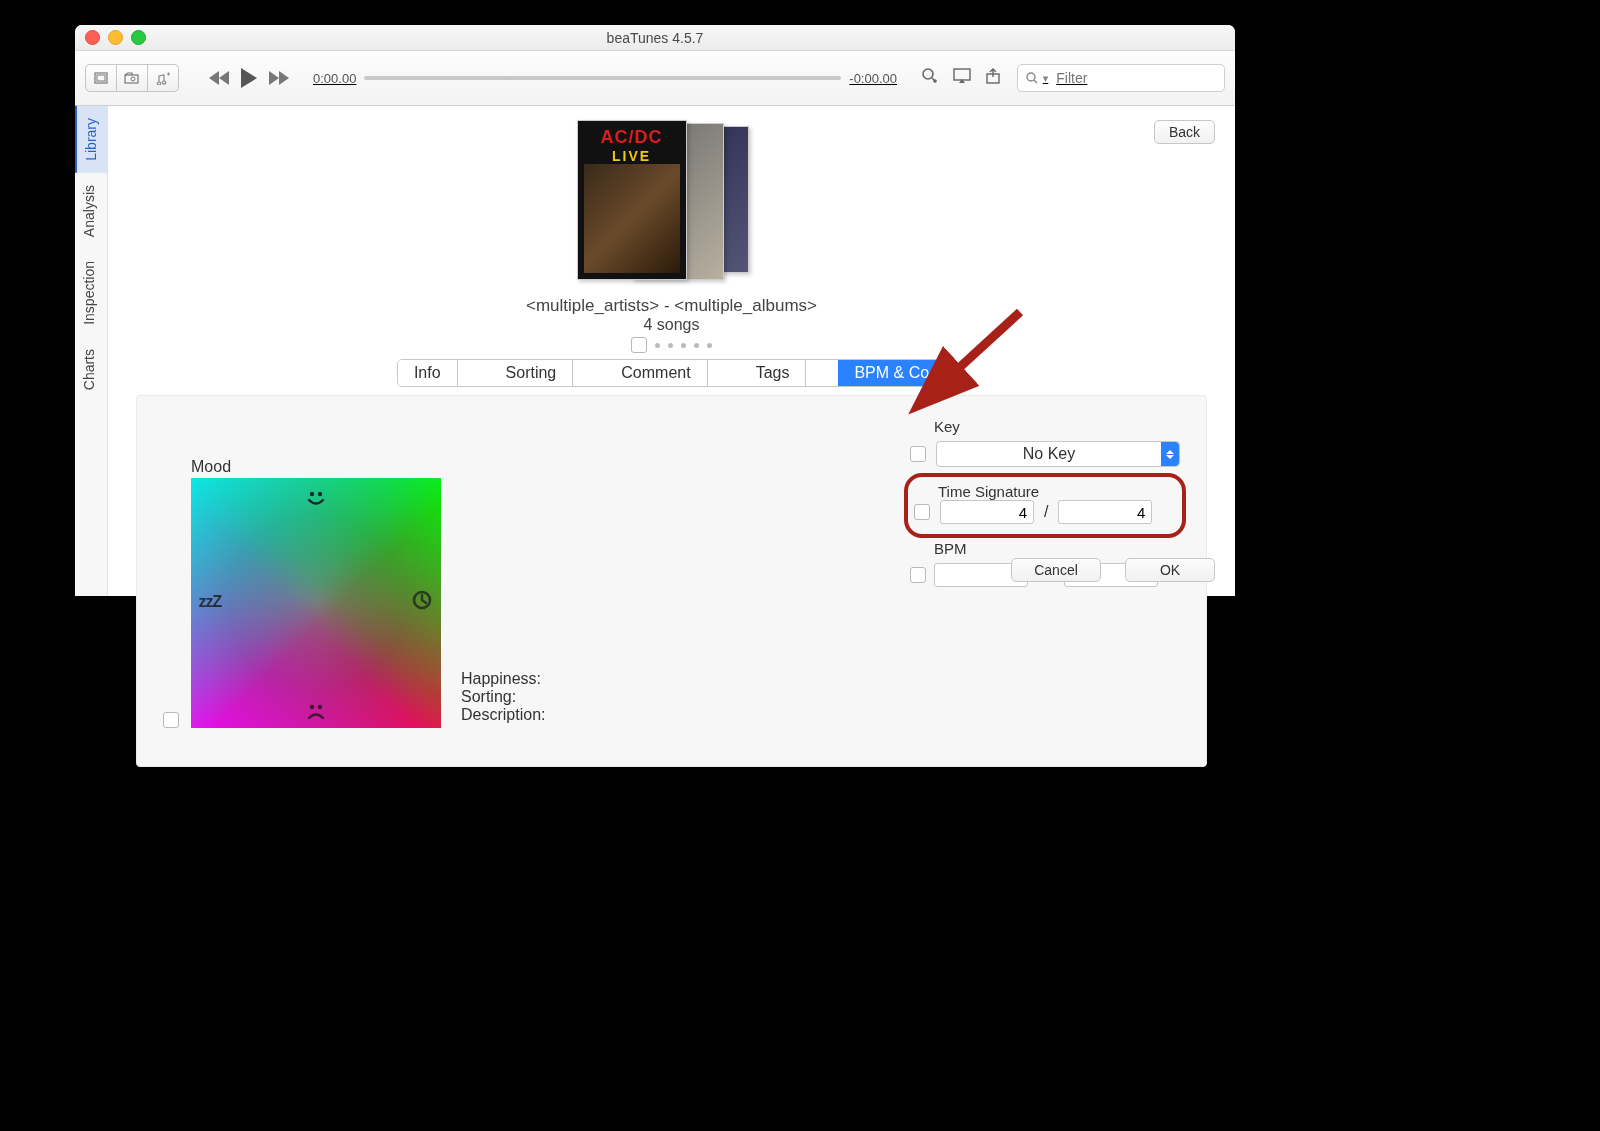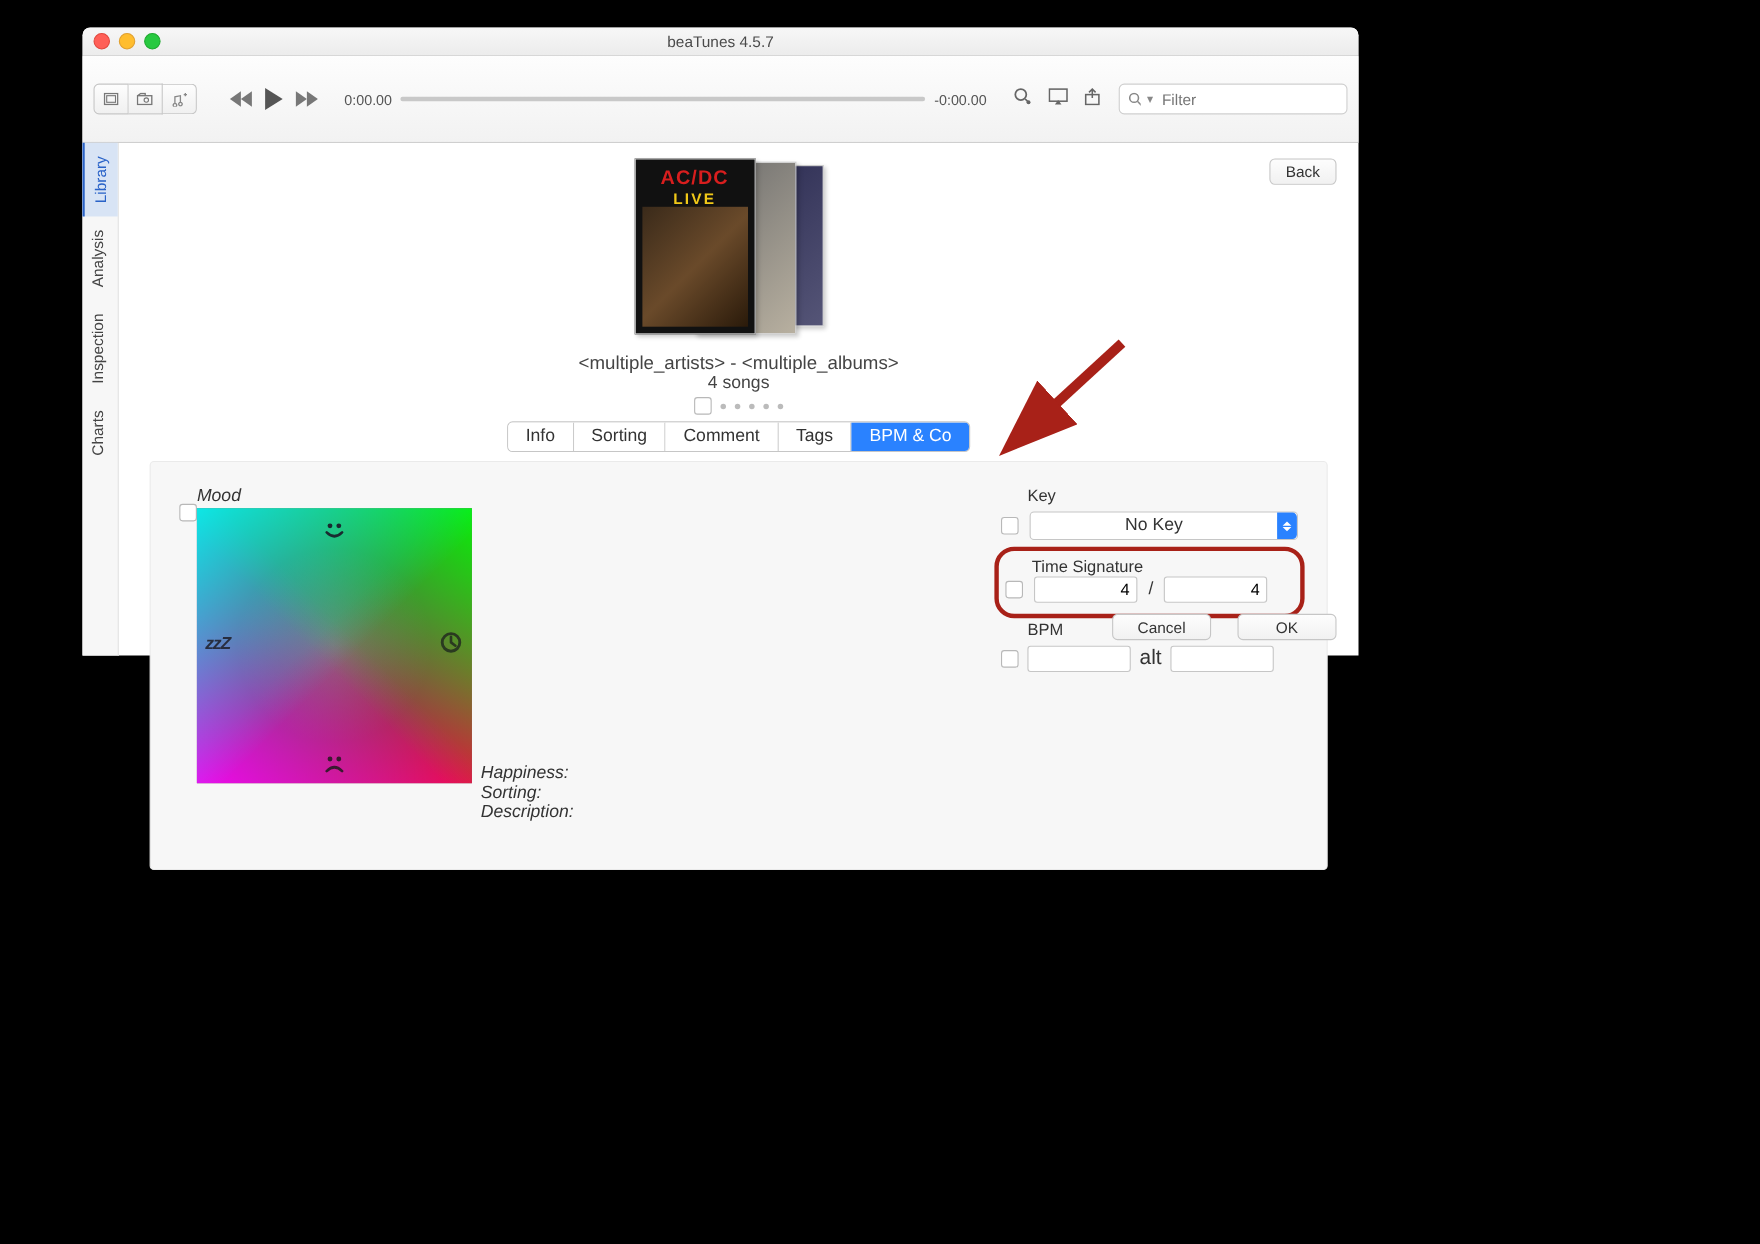--- a/index.html
+++ b/index.html
@@ -39,21 +39,21 @@
 .tl.yellow{background:#ffbd2e;border:1px solid #e0a030;}
 .tl.green{background:#28c940;border:1px solid #1fa92f;}
 .titlelabel {
   position:absolute; left:0; right:0; text-align:center;
   font-size:14px; color:#4a4a4a;
 }
 .toolbar {
   height: 46px;
   background: linear-gradient(#fdfdfd,#f2f2f2);
   border-bottom: 1px solid #cfcfcf;
-  display:flex; align-items:center; gap:10px; padding:16px 10px;
+  display:flex; align-items:center; gap:10px; padding:4px 10px;text-decoration:underline;
 }
 .btn-group { display:flex; }
 .toolbtn {
   height:26px; width:30px; background:linear-gradient(#fdfdfd,#f0f0f0);
   border:1px solid #c6c6c6; display:flex;align-items:center;justify-content:center;
   color:#6a6a6a;
 }
 .btn-group .toolbtn:first-child{border-radius:5px 0 0 5px;}
 .btn-group .toolbtn:last-child{border-radius:0 5px 5px 0; border-left:none;}
 .btn-group .toolbtn:not(:first-child){border-left:none;}
@@ -97,28 +97,28 @@
 .cover.c2{left:55px;top:3px;width:90px;height:155px;background:linear-gradient(135deg,#6a6a6a,#b8b0a0);}
 .cover.c1{left:0;top:0;width:110px;height:160px;background:#111;display:flex;flex-direction:column;align-items:center;padding:6px;box-sizing:border-box;}
 .acdc-logo{font-family:Impact,sans-serif;color:#d81e1e;font-weight:900;font-size:18px;letter-spacing:1px;}
 .acdc-live{font-family:Impact,sans-serif;color:#f0c818;font-weight:900;font-size:14px;letter-spacing:2px;text-align:right;}
 .c1 .fill{flex:1;width:100%;background:linear-gradient(135deg,#3a2a1a,#6a4a2a,#2a1a0a);}
 .artist-line{font-size:17px;color:#444;margin-top:6px;}
 .songs-line{font-size:16px;color:#444;}
 .dots{display:flex;align-items:center;gap:8px;margin-top:3px;}
 .page-check{width:14px;height:14px;border:1px solid #b8b8b8;border-radius:3px;background:#fff;}
 .dot{width:5px;height:5px;border-radius:50%;background:#bbb;}
-.tabs{display:flex;margin-top:6px;border:1px solid #c6c6c6;border-radius:5px;overflow:hidden;}
+.tabs{display:flex;margin-top:6px;border:1px solid #c6c6c6;border-radius:5px;overflow:hidden;gap:32px;}
 .tab{padding:4px 16px;font-size:16px;color:#333;border-right:1px solid #c6c6c6;cursor:pointer;background:#fff;}
 .tab:last-child{border-right:none;}
 .tab.active{background:#2a82ff;color:#fff;}
 .panel-wrap{padding:0 28px;}
 .panel{margin-top:8px;background:#f7f7f7;border:1px solid #eaeaea;border-radius:4px;
   padding:22px 26px 38px 26px;display:flex;gap:40px;min-height:310px;}
-.left-col{display:flex;gap:0;align-items:flex-start;font-style:italic;}
+.left-col{display:flex;gap:12px;align-items:flex-end;}
 .chk{width:14px;height:14px;border:1px solid #b8b8b8;border-radius:3px;background:#fff;margin-top:16px;}
 .mood-box{}
 .mood-label{font-size:16px;color:#333;margin-bottom:2px;}
 .mood-square{width:250px;height:250px;position:relative;
   background:
     linear-gradient(to bottom right, rgba(0,255,255,0.85), transparent 55%),
     linear-gradient(to bottom left, rgba(0,255,0,0.9), transparent 55%),
     linear-gradient(to top right, rgba(255,0,255,0.9), transparent 55%),
     linear-gradient(to top left, rgba(255,0,60,0.9), transparent 55%),
     radial-gradient(circle,#777 0%,#555 50%);

